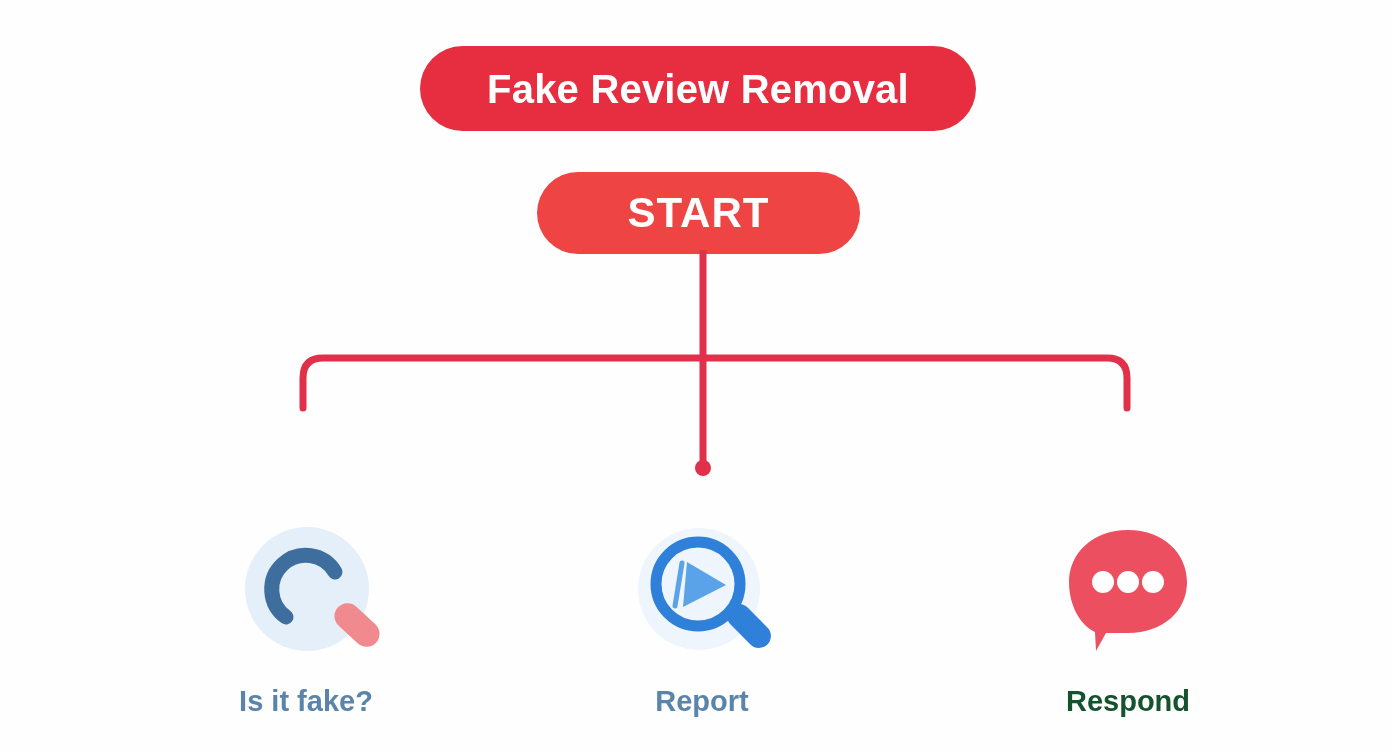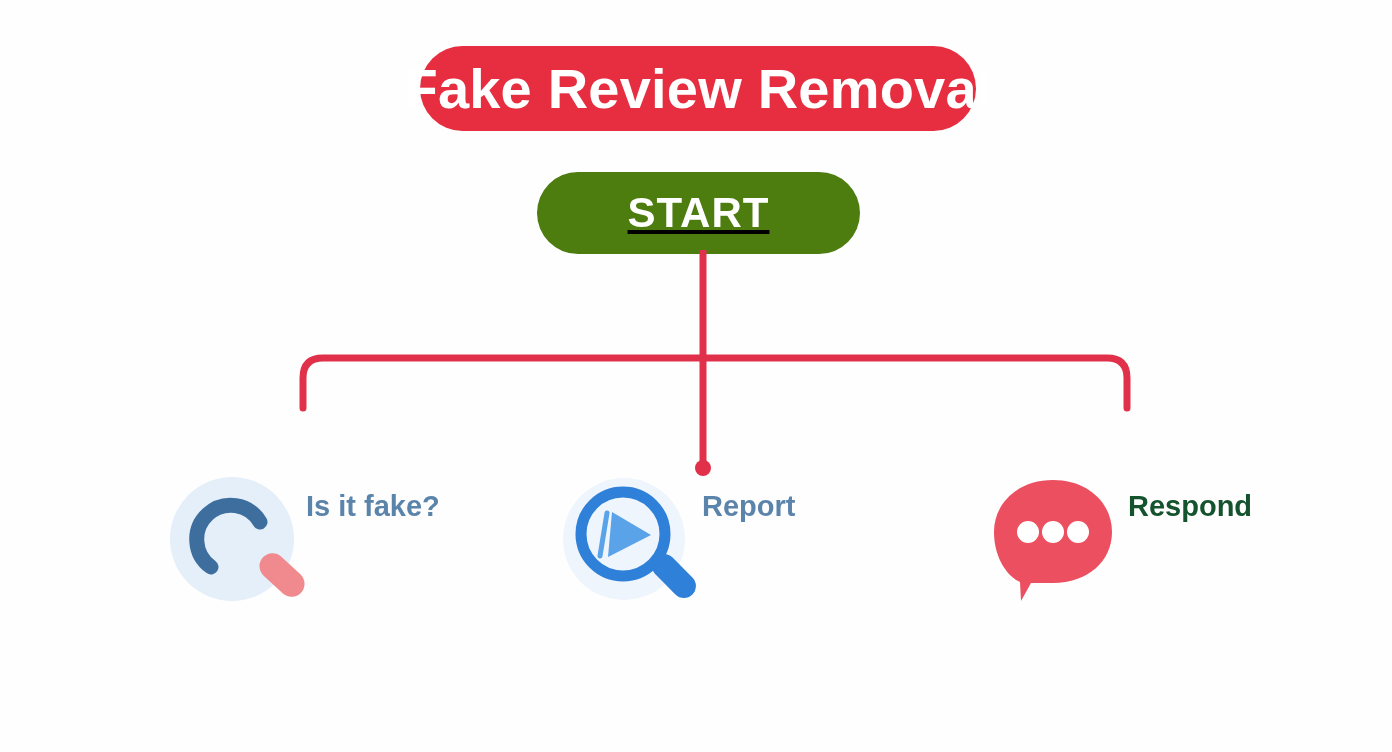--- a/index.html
+++ b/index.html
@@ -28,21 +28,21 @@
     width: 556px;
     height: 85px;
     border-radius: 44px;
     display: flex;
     align-items: center;
     justify-content: center;
     box-sizing: border-box;
   }
   .title-pill .title-text {
     color: #ffffff;
-    font-size: 56px;
+    font-size: 40px;
     font-weight: bold;
     letter-spacing: 0.2px;
     line-height: 1;
     white-space: nowrap;
   }
 
   
   .start-btn {
     position: absolute;
     left: 537px;
@@ -70,22 +70,24 @@
     left: 0;
     top: 240px;
     width: 1392px;
     height: 250px;
   }
 
   
   .node {
     position: absolute;
     width: 300px;
-    top: 470px;
+    top: 520px;
     display: flex;
+    flex-direction: column;
+    align-items: center;
   }
   .node-1 { left: 156px; }
   .node-2 { left: 552px; }
   .node-3 { left: 978px; }
 
   .icon-wrap {
     width: 150px;
     height: 145px;
     display: flex;
     align-items: center;
@@ -105,21 +107,21 @@
 </style>
 </head>
 <body>
 
 <div id="canvas">
 
   <div class="title-pill" style="background:#e62e40;">
     <span class="title-text">Fake Review Removal</span>
   </div>
 
-  <div class="start-btn" style="background:#4d7c0f;text-decoration:underline;">
+  <div class="start-btn" style="background:#ef4444;">
     <span class="start-text">START</span>
   </div>
 
   <svg class="connector" viewBox="0 0 1392 250">
 
     <path d="M703 10 L703 222" stroke="#e0304a" stroke-width="7" fill="none" stroke-linecap="butt"></path>
 
     <path d="M303 168 L303 138 Q303 118 323 118 L1107 118 Q1127 118 1127 138 L1127 168" stroke="#e0304a" stroke-width="7" fill="none" stroke-linecap="round" stroke-linejoin="round"></path>
 
     <circle cx="703" cy="228" r="8" fill="#e0304a"></circle>

